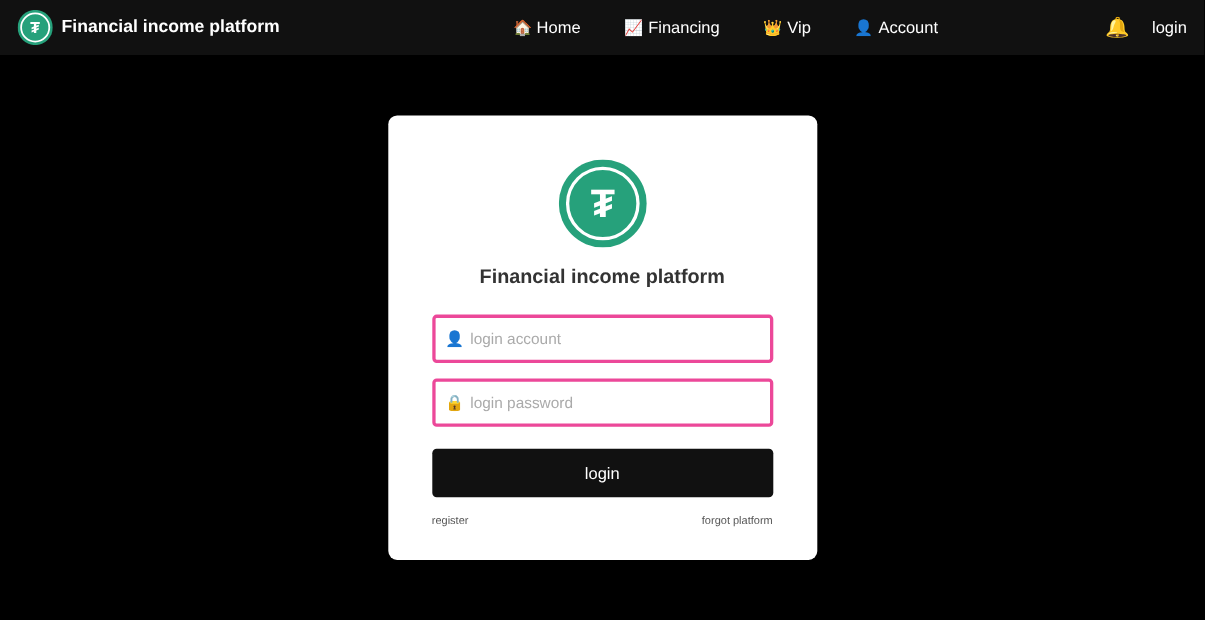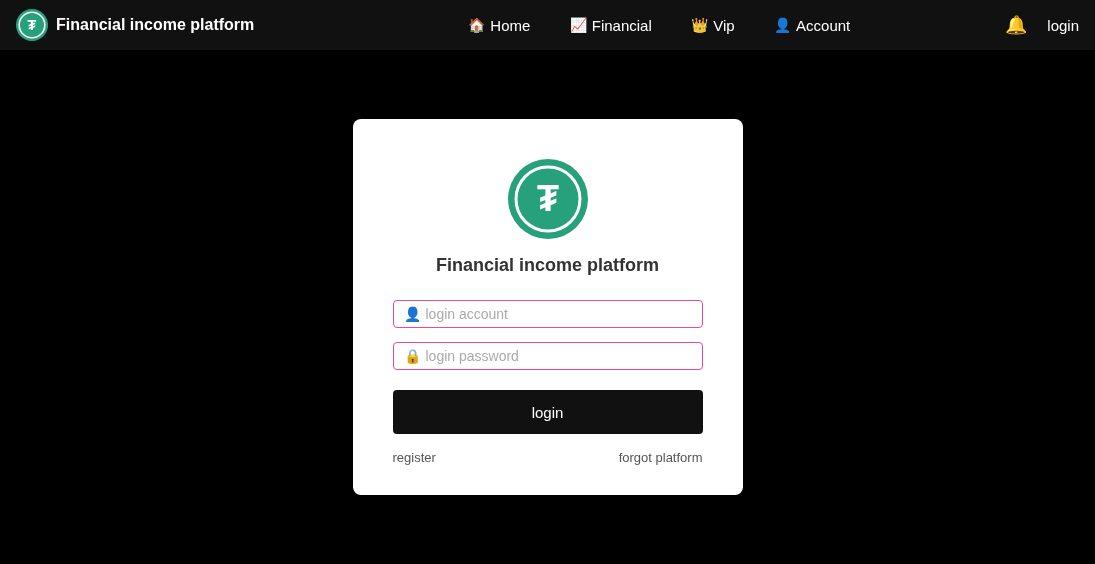--- a/index.html
+++ b/index.html
@@ -126,22 +126,22 @@
       position: absolute;
       left: 12px;
       top: 50%;
       transform: translateY(-50%);
       color: #aaa;
       font-size: 14px;
     }
 
     .form-input {
       width: 100%;
-      height: 28px;
-      border: 1px solid #ec4899;
+      height: 44px;
+      border: 3px solid #ec4899;
       border-radius: 4px;
       padding: 0 12px 0 32px;
       font-size: 14px;
       color: #333;
       outline: none;
     }
 
     .form-input::placeholder {
       color: #aaa;
     }
@@ -159,21 +159,21 @@
       margin-bottom: 16px;
     }
 
     .card-links {
       width: 100%;
       display: flex;
       justify-content: space-between;
     }
 
     .card-link {
-      font-size: 13px;
+      font-size: 10px;
       color: #555;
       cursor: pointer;
       text-decoration: none;
       text-align: right;
     }
   </style>
 </head>
 <body>
 
 <nav class="navbar">
@@ -187,21 +187,21 @@
     <span>Financial income platform</span>
   </div>
 
   <div class="navbar-nav">
     <a class="nav-item">
       <span class="nav-icon">🏠</span>
       <span>Home</span>
     </a>
     <a class="nav-item">
       <span class="nav-icon">📈</span>
-      <span>Financial</span>
+      <span>Financing</span>
     </a>
     <a class="nav-item">
       <span class="nav-icon">👑</span>
       <span>Vip</span>
     </a>
     <a class="nav-item">
       <span class="nav-icon">👤</span>
       <span>Account</span>
     </a>
   </div>

